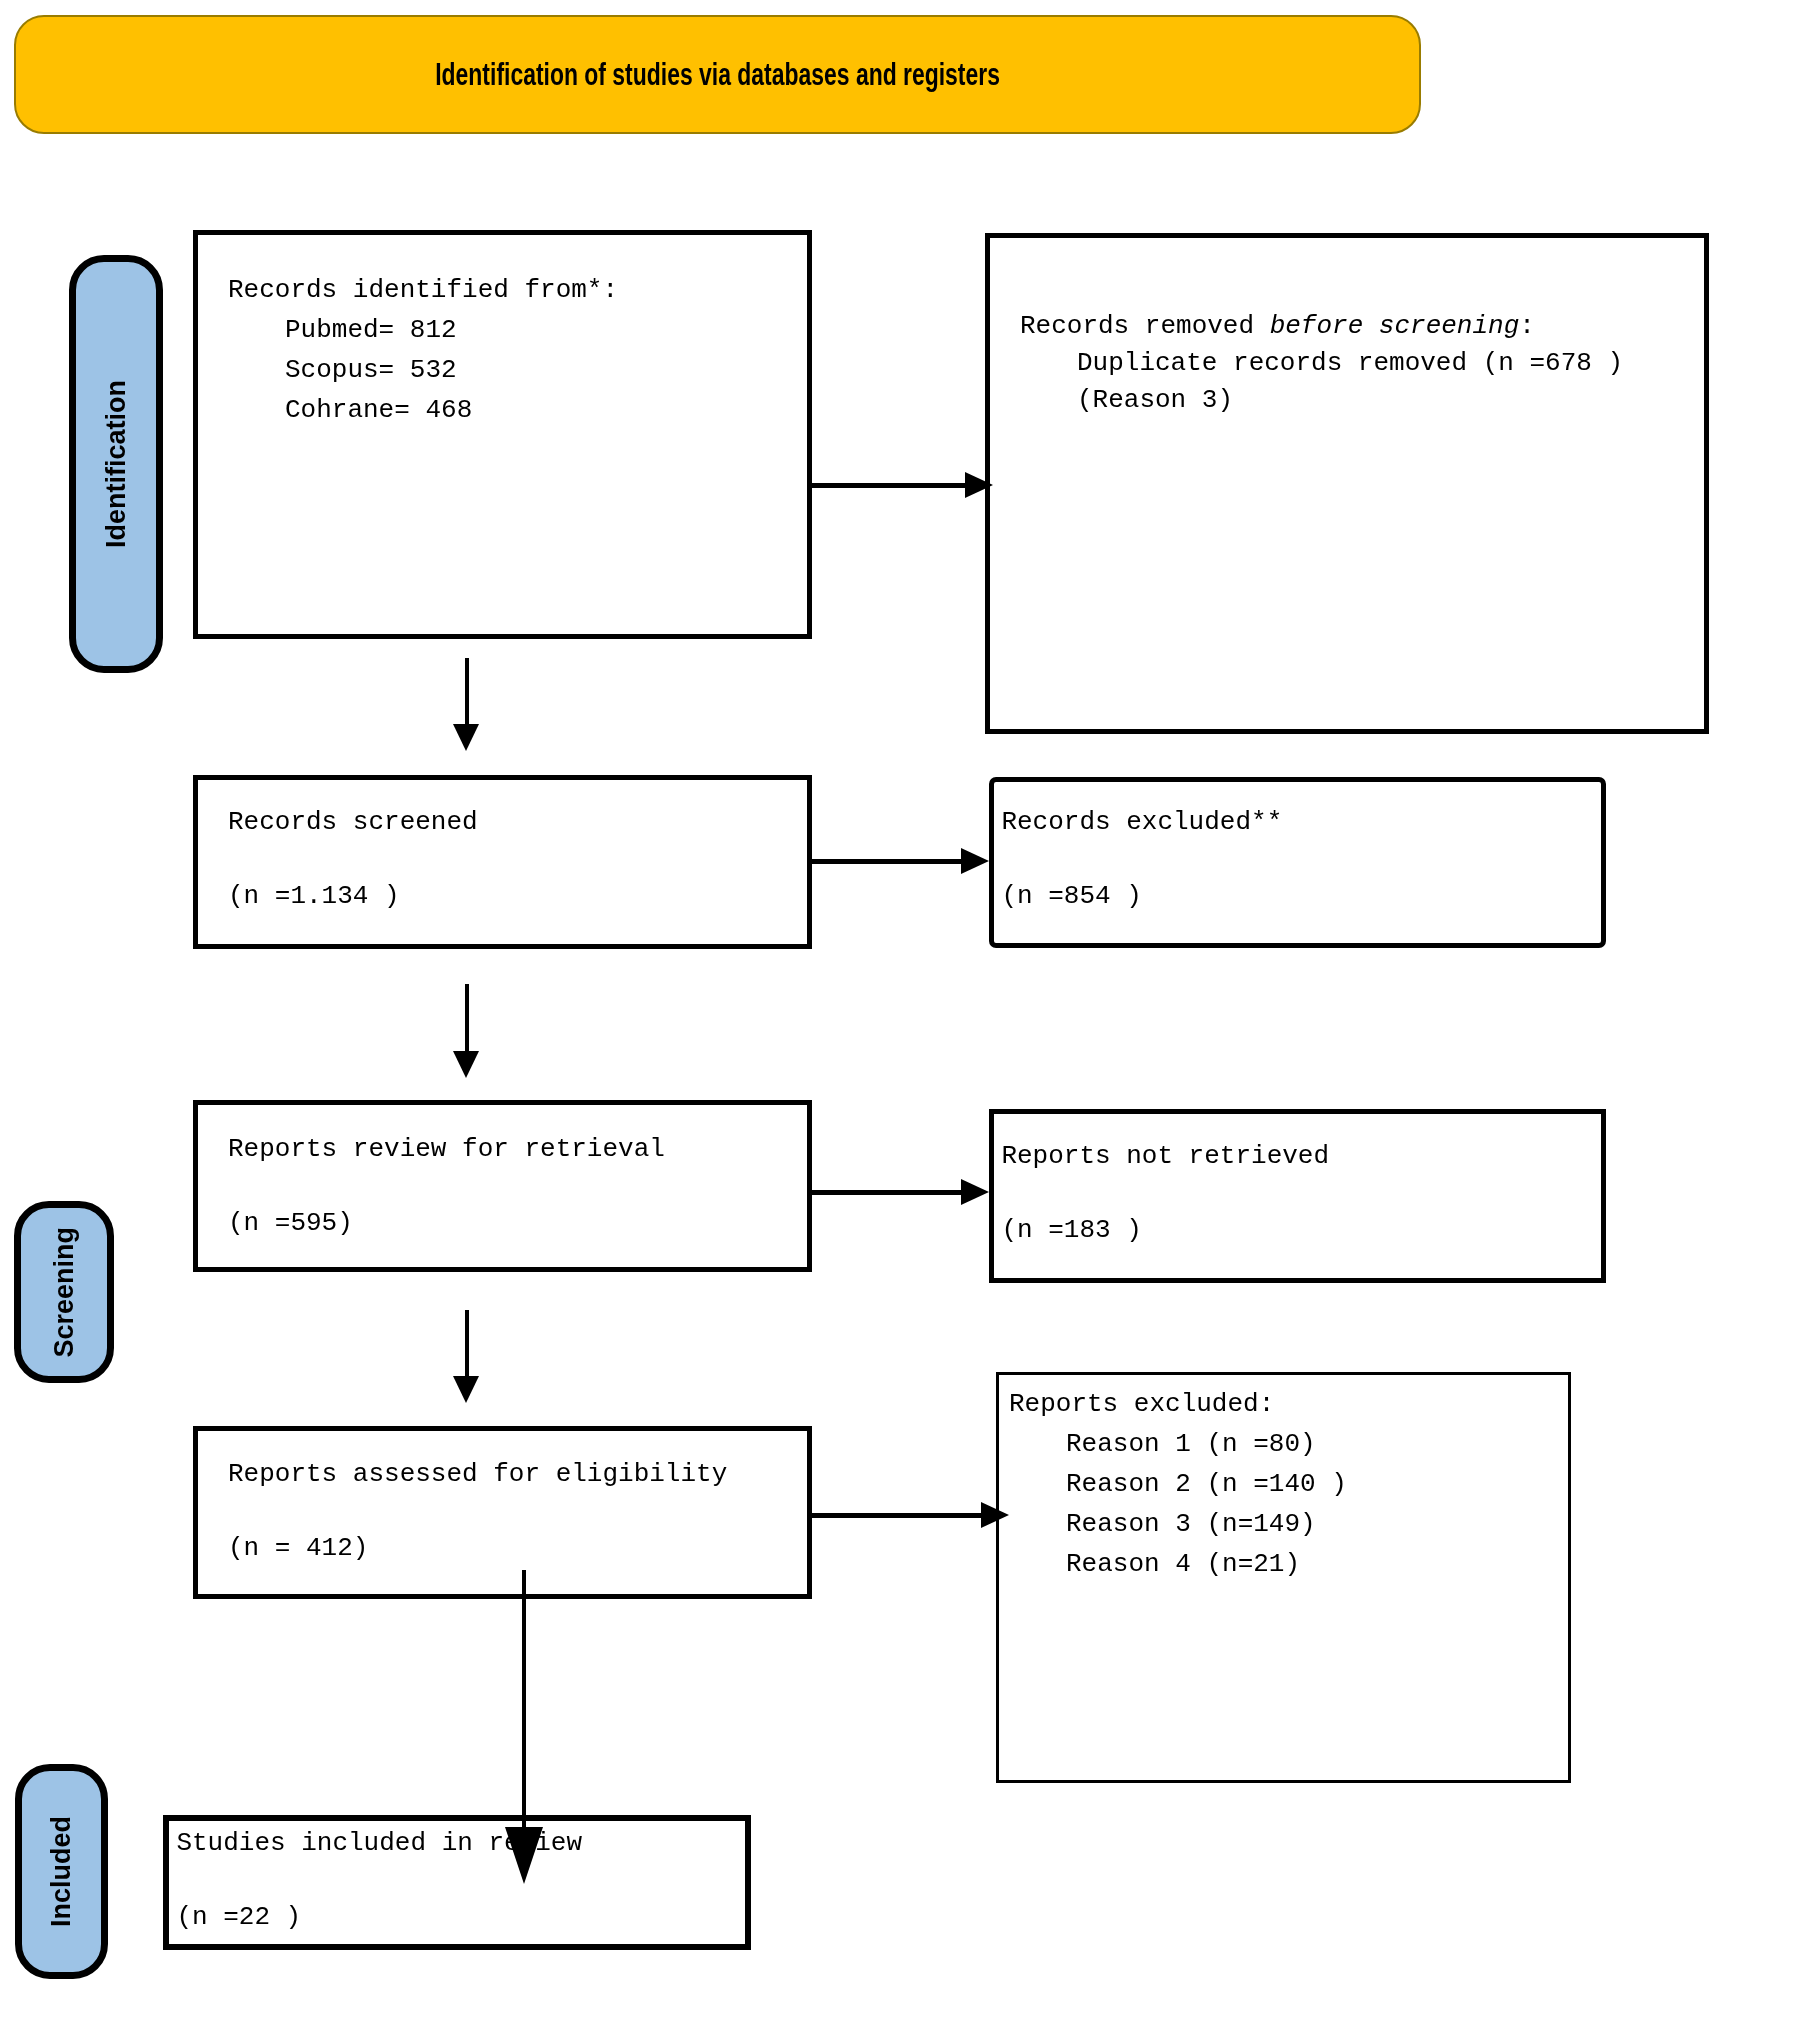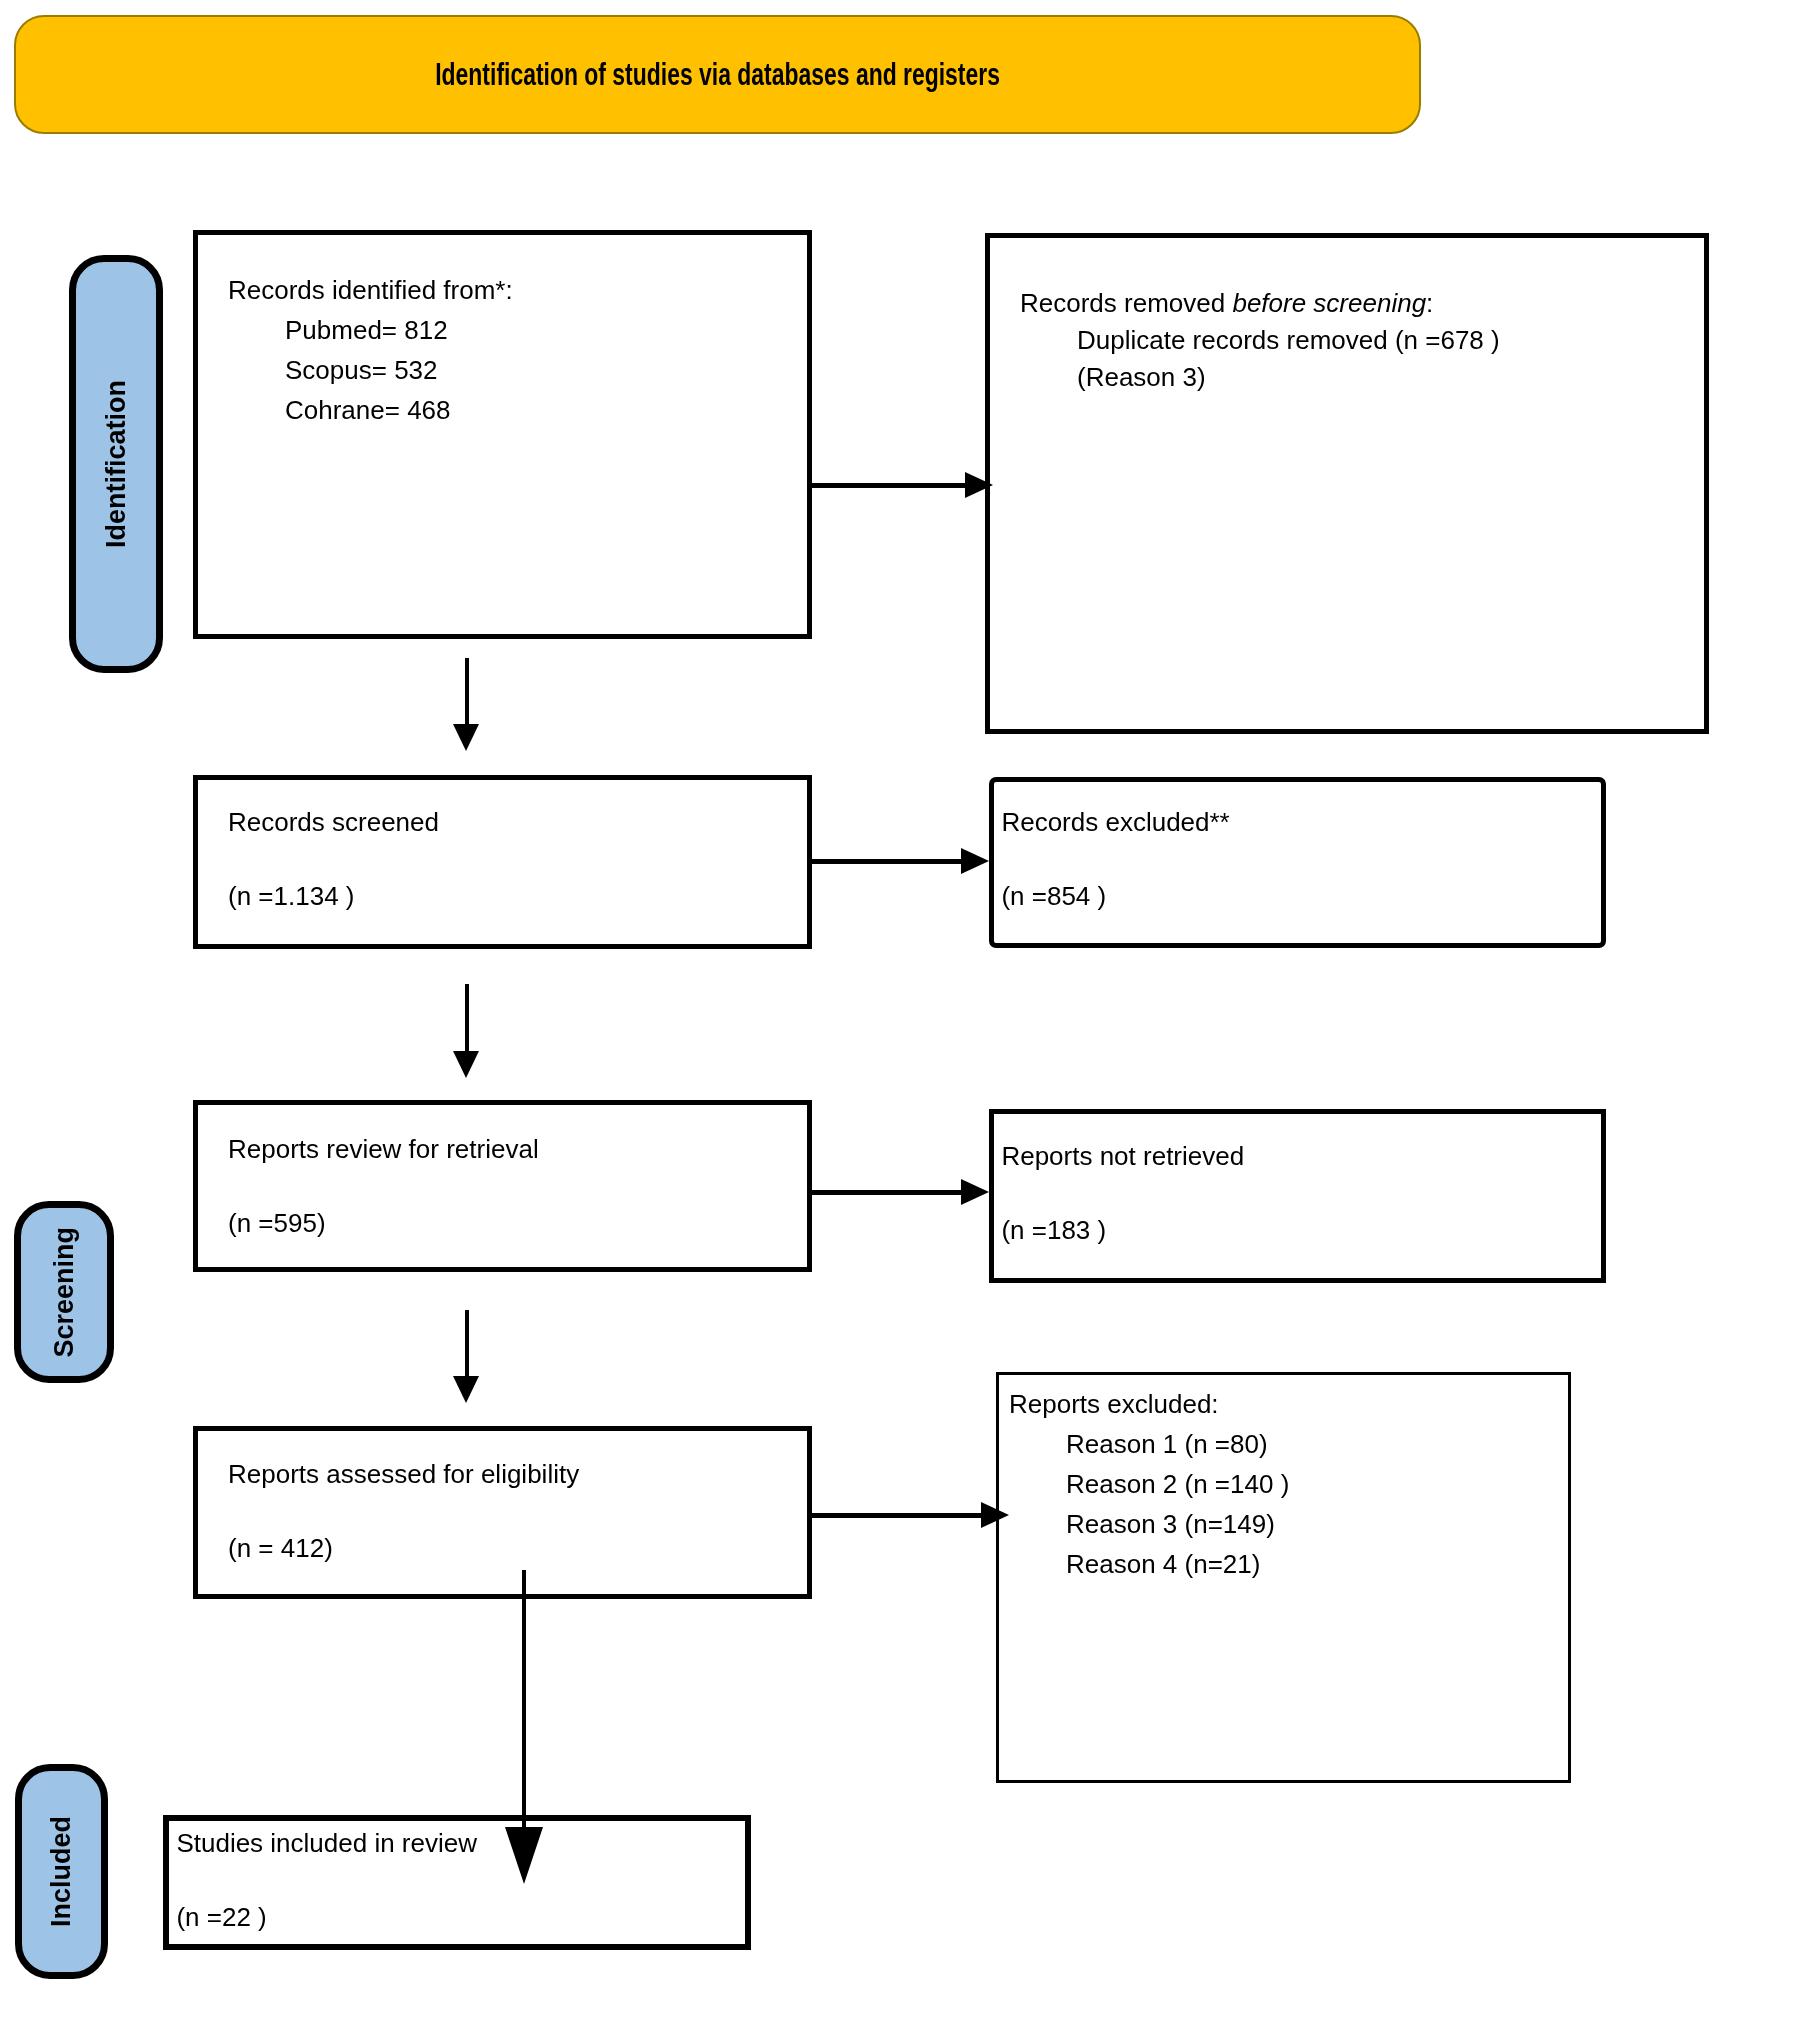--- a/index.html
+++ b/index.html
@@ -52,27 +52,27 @@
 
   
   .box {
     position: absolute;
     background: #ffffff;
     border: 5px solid #000;
     box-sizing: border-box;
     font-size: 26px;
     z-index: 1;
   }
-  .box .line { line-height: 37px; white-space: nowrap; }
+  .box .line { line-height: 37px; white-space: nowrap; font-family: Liberation Mono, monospace; }
   .box .line.indent { padding-left: 57px; }
   .box .line.blank { height: 37px; }
 
   .b1 { left: 193px;  top: 230px;  width: 619px; height: 409px;  padding: 35px 15px 0 30px; }
   .b1 .line { line-height: 40px; }
-  .b2 { left: 985px; top: 233px;  width: 724px; height: 501px; padding: 47px 15px 0 30px; }
+  .b2 { left: 985px; top: 233px;  width: 724px; height: 501px; padding: 70px 15px 0 30px; }
   .b3 { left: 193px;  top: 775px; width: 619px; height: 174px;  padding: 24px 15px 0 30px; }
   .b4 { left: 989px; top: 777px; width: 617px; height: 171px;  padding: 22px 15px 0 7.4px; border-radius: 7px; }
   .b5 { left: 193px;  top: 1100px; width: 619px; height: 172px;  padding: 26px 15px 0 30px; }
   .b6 { left: 989px; top: 1109px; width: 617px; height: 174px;  padding: 24px 15px 0 7.4px; }
   .b7 { left: 193px;  top: 1426px; width: 619px; height: 173px;  padding: 25px 15px 0 30px; }
   .b8 { left: 996px; top: 1372px; width: 575px; height: 411px;  padding: 9px 15px 0 10px; border-width: 3px; }
   .b8 .line { line-height: 40px; }
   .b9 { left: 163px;  top: 1815px; width: 588px; height: 135px;  padding: 4px 15px 0 7.4px; border-width: 6.4px; }
 
   

